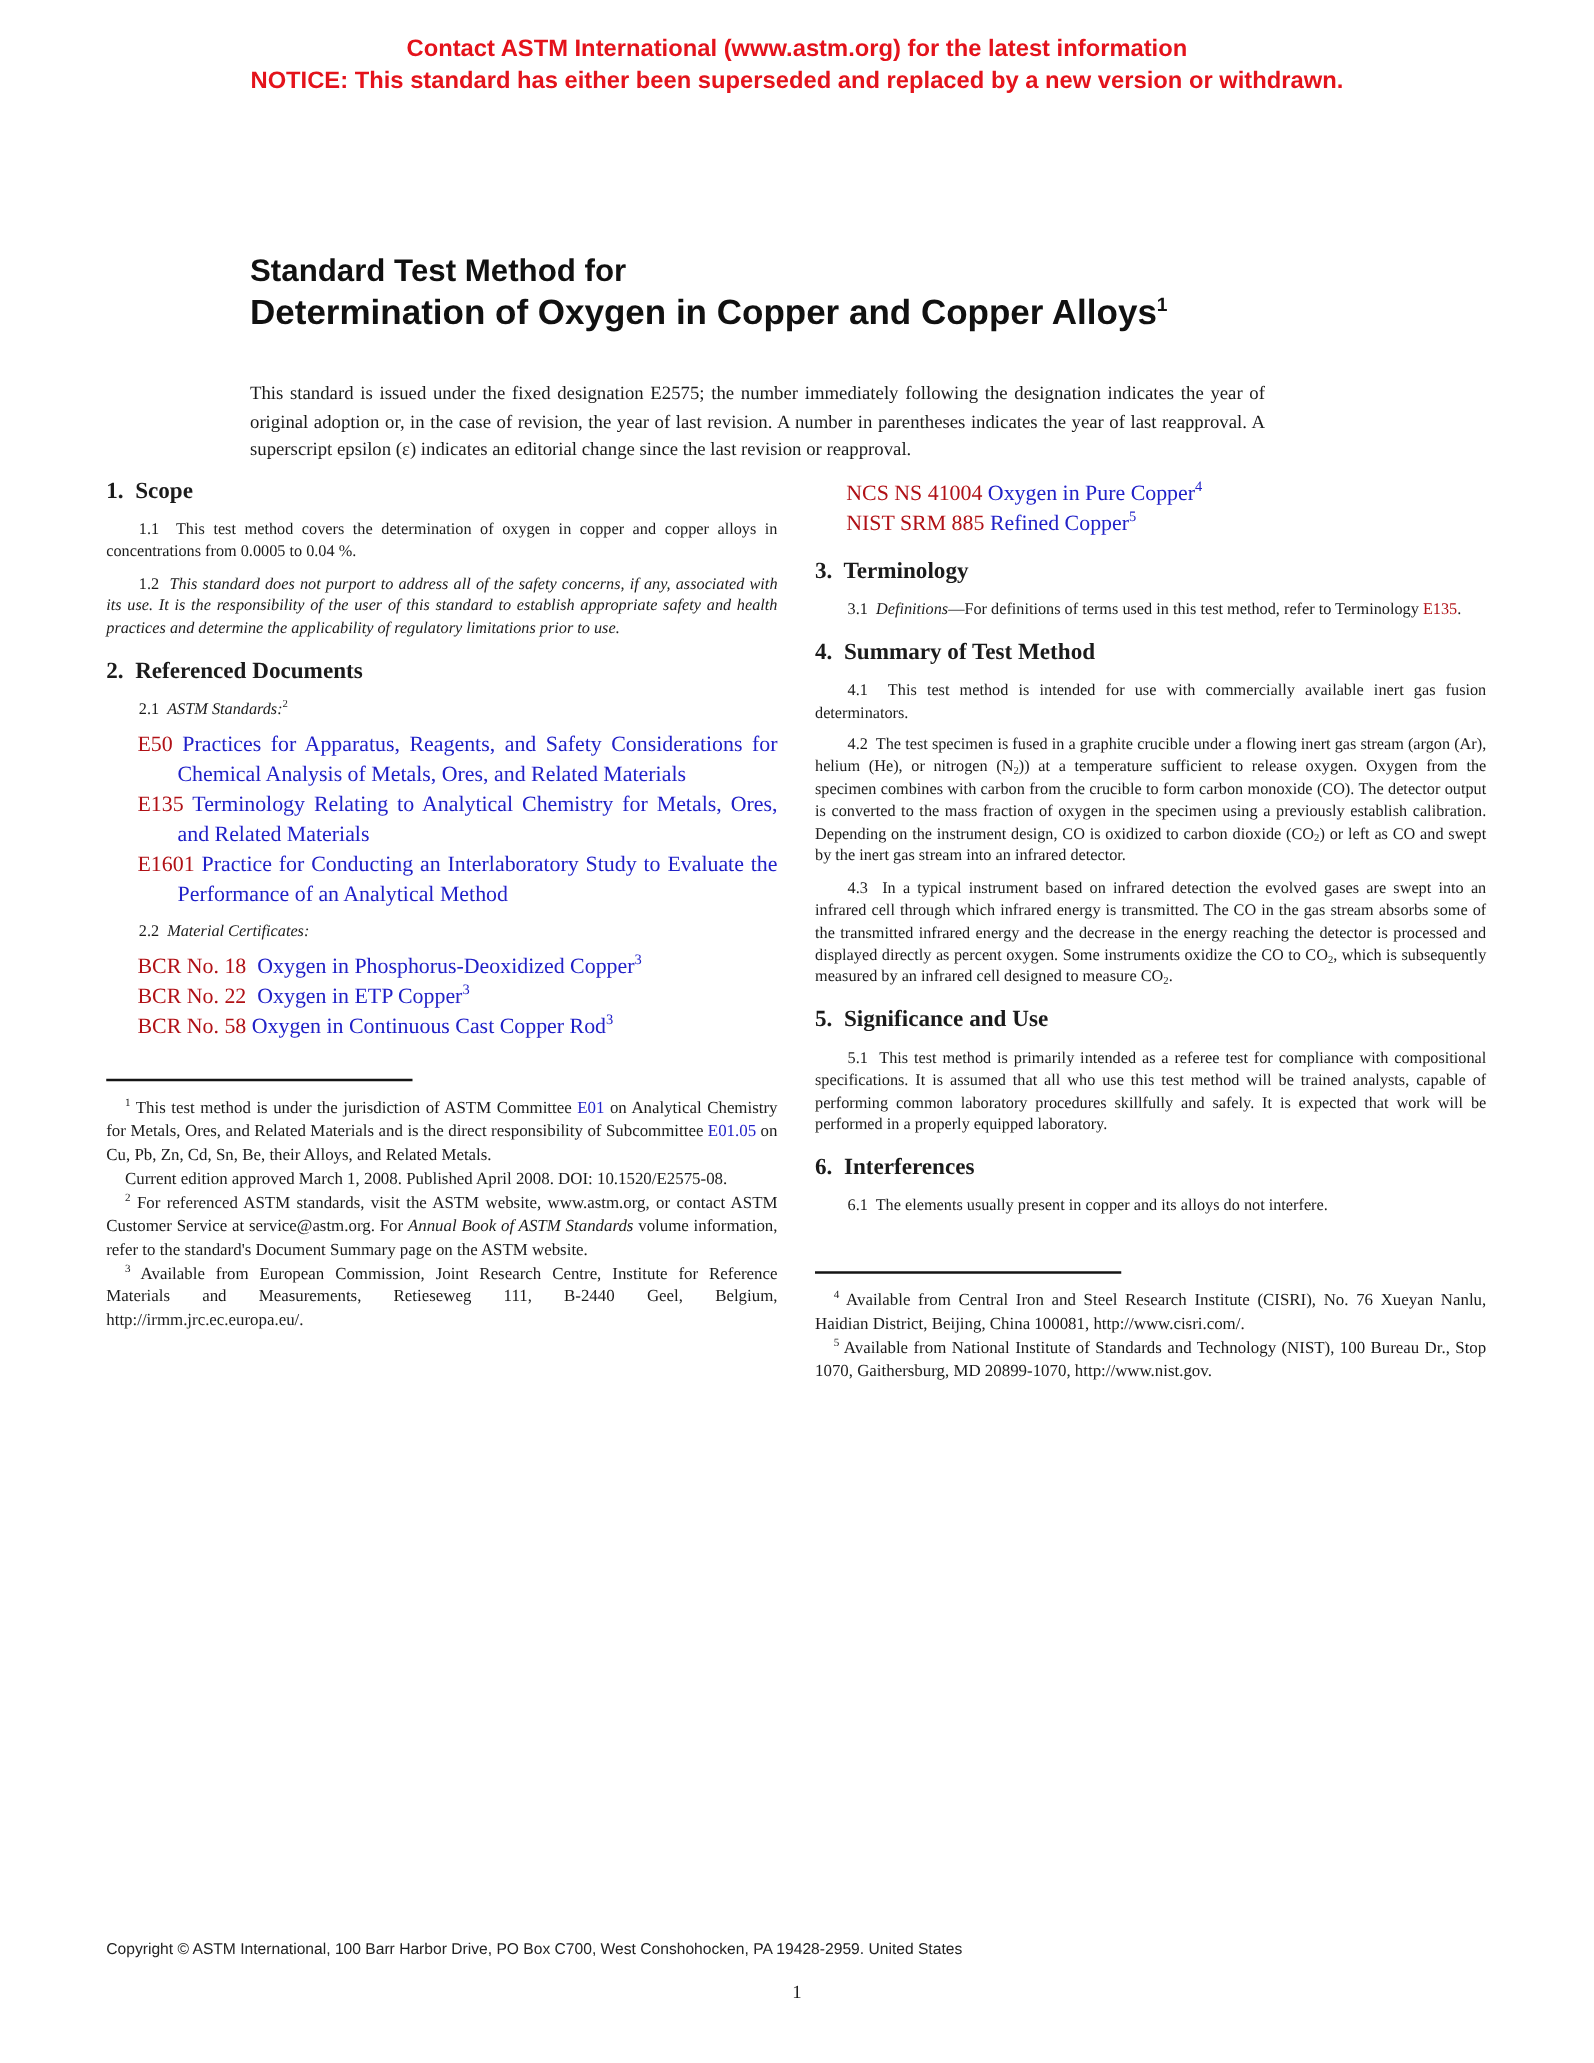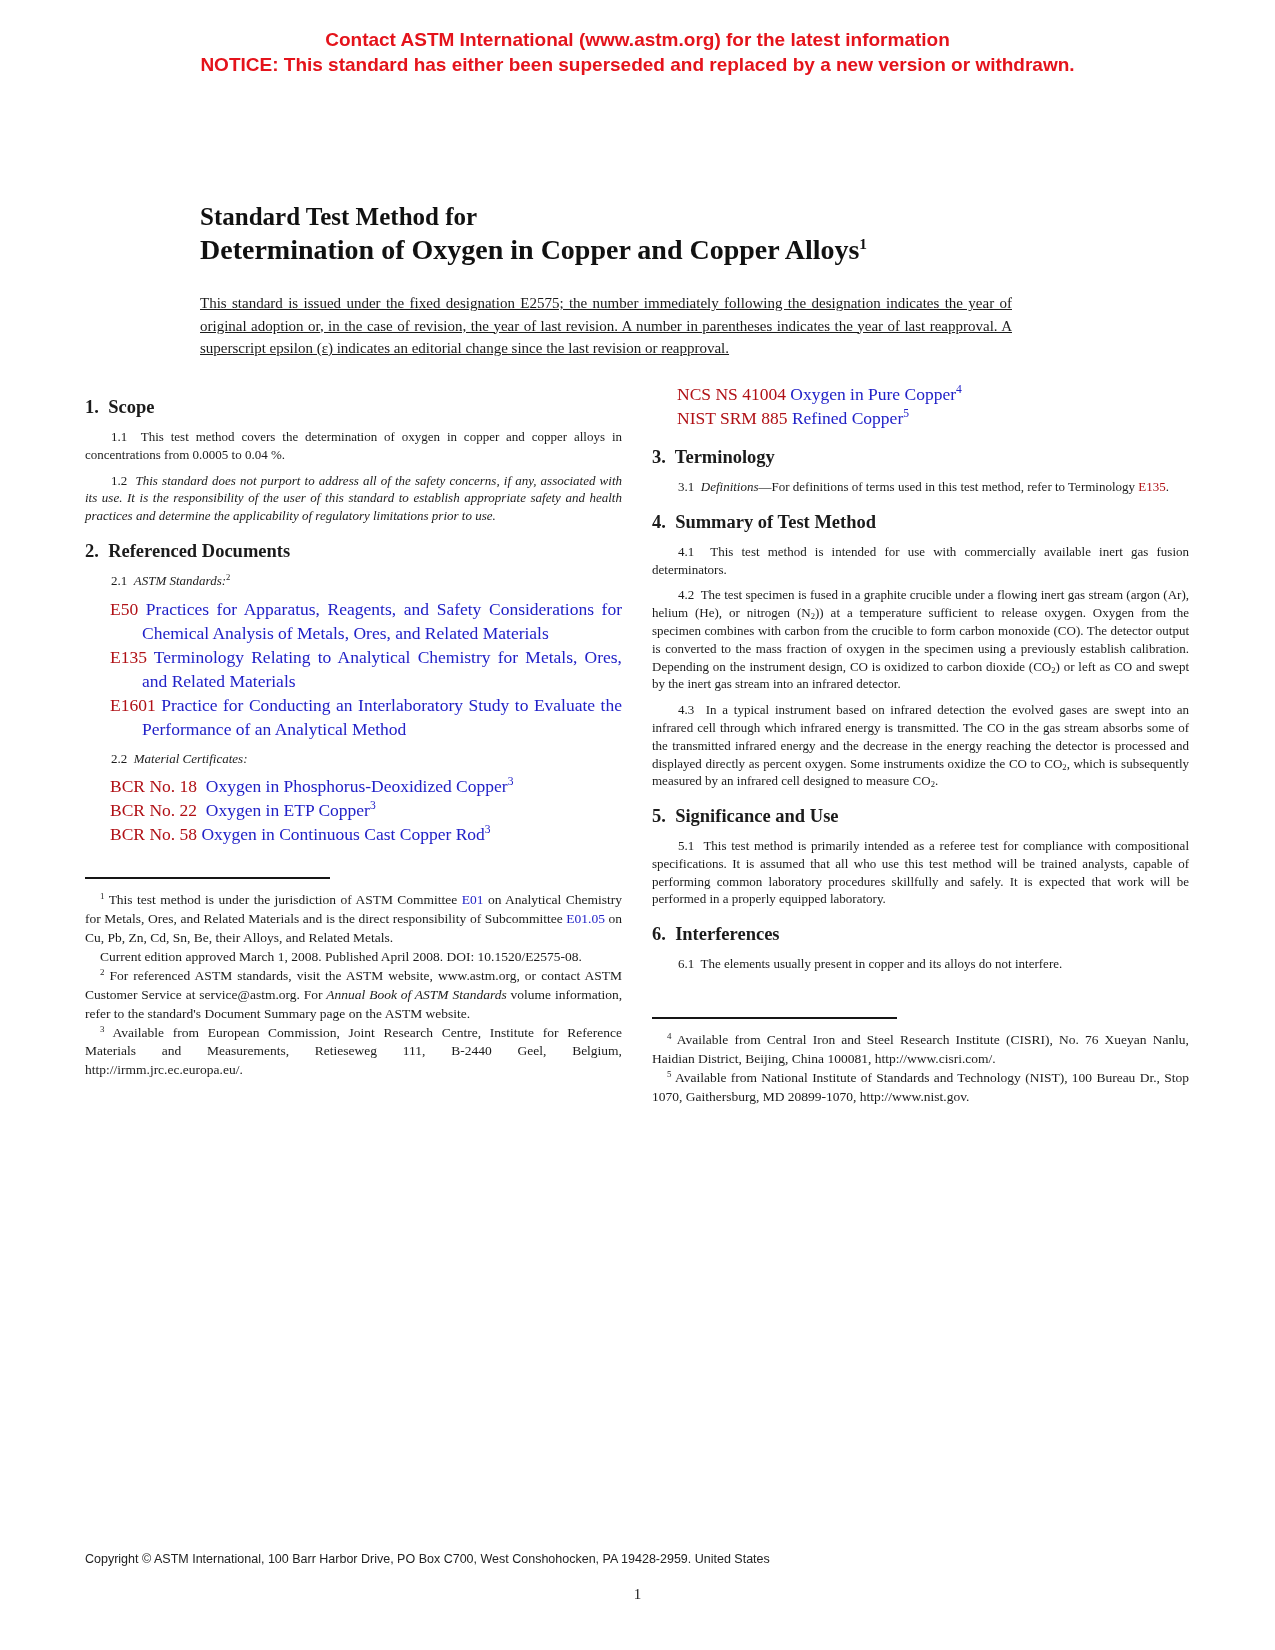--- a/index.html
+++ b/index.html
@@ -27,34 +27,34 @@
     font-family:"Liberation Sans",sans-serif;font-weight:bold;font-style:italic;
     font-size:13.5px;letter-spacing:.5px;color:#111;margin-top:-6px;
     border-bottom:2px dashed #111;padding-bottom:3px;text-align:center;width:128px;
   }
   .designation{
     font-family:"Liberation Sans",sans-serif;font-weight:bold;font-size:24px;
     color:#111;margin-top:20px;
   }
   
   .titleblock{position:absolute;top:202px;left:200px;width:830px;
-    font-family:Liberation Serif, serif;font-weight:bold;color:#111;line-height:1.22;}
+    font-family:Liberation Sans, sans-serif;font-weight:bold;color:#111;line-height:1.22;}
   .title-small{font-size:25px;}
   .title-big{font-size:28px;}
   .title-big sup{font-size:55%;}
   
   .issuance{
-    position:absolute;top:292px;left:200px;width:812px;
-    font-size:15px;line-height:1.5;text-align:justify;text-decoration:underline;
+    position:absolute;top:304px;left:200px;width:812px;
+    font-size:15px;line-height:1.5;text-align:justify;
   }
   
   .columns{position:absolute;top:383px;left:85px;width:1105px;display:flex;gap:30px;}
   .col{width:537px;}
   .sec{font-size:18.5px;font-weight:bold;margin:16px 0 10px;}
-  .col .sec:first-child{margin-top:14px;font-family:Liberation Serif, serif;}
+  .col .sec:first-child{margin-top:0;font-family:Liberation Serif, serif;}
   p.body{font-size:13px;line-height:1.37;text-align:justify;margin:0 0 8px;}
   p.indent{text-indent:26px;}
   p.ref{
     font-size:17.5px;line-height:1.37;text-align:justify;margin:0;
     padding-left:57px;text-indent:-32px;
   }
   .red{color:var(--link-red);margin-top:29px;}
   .blue{color:var(--link-blue);}
   .i{font-style:italic;}
   sup{font-size:66%;line-height:0;}

